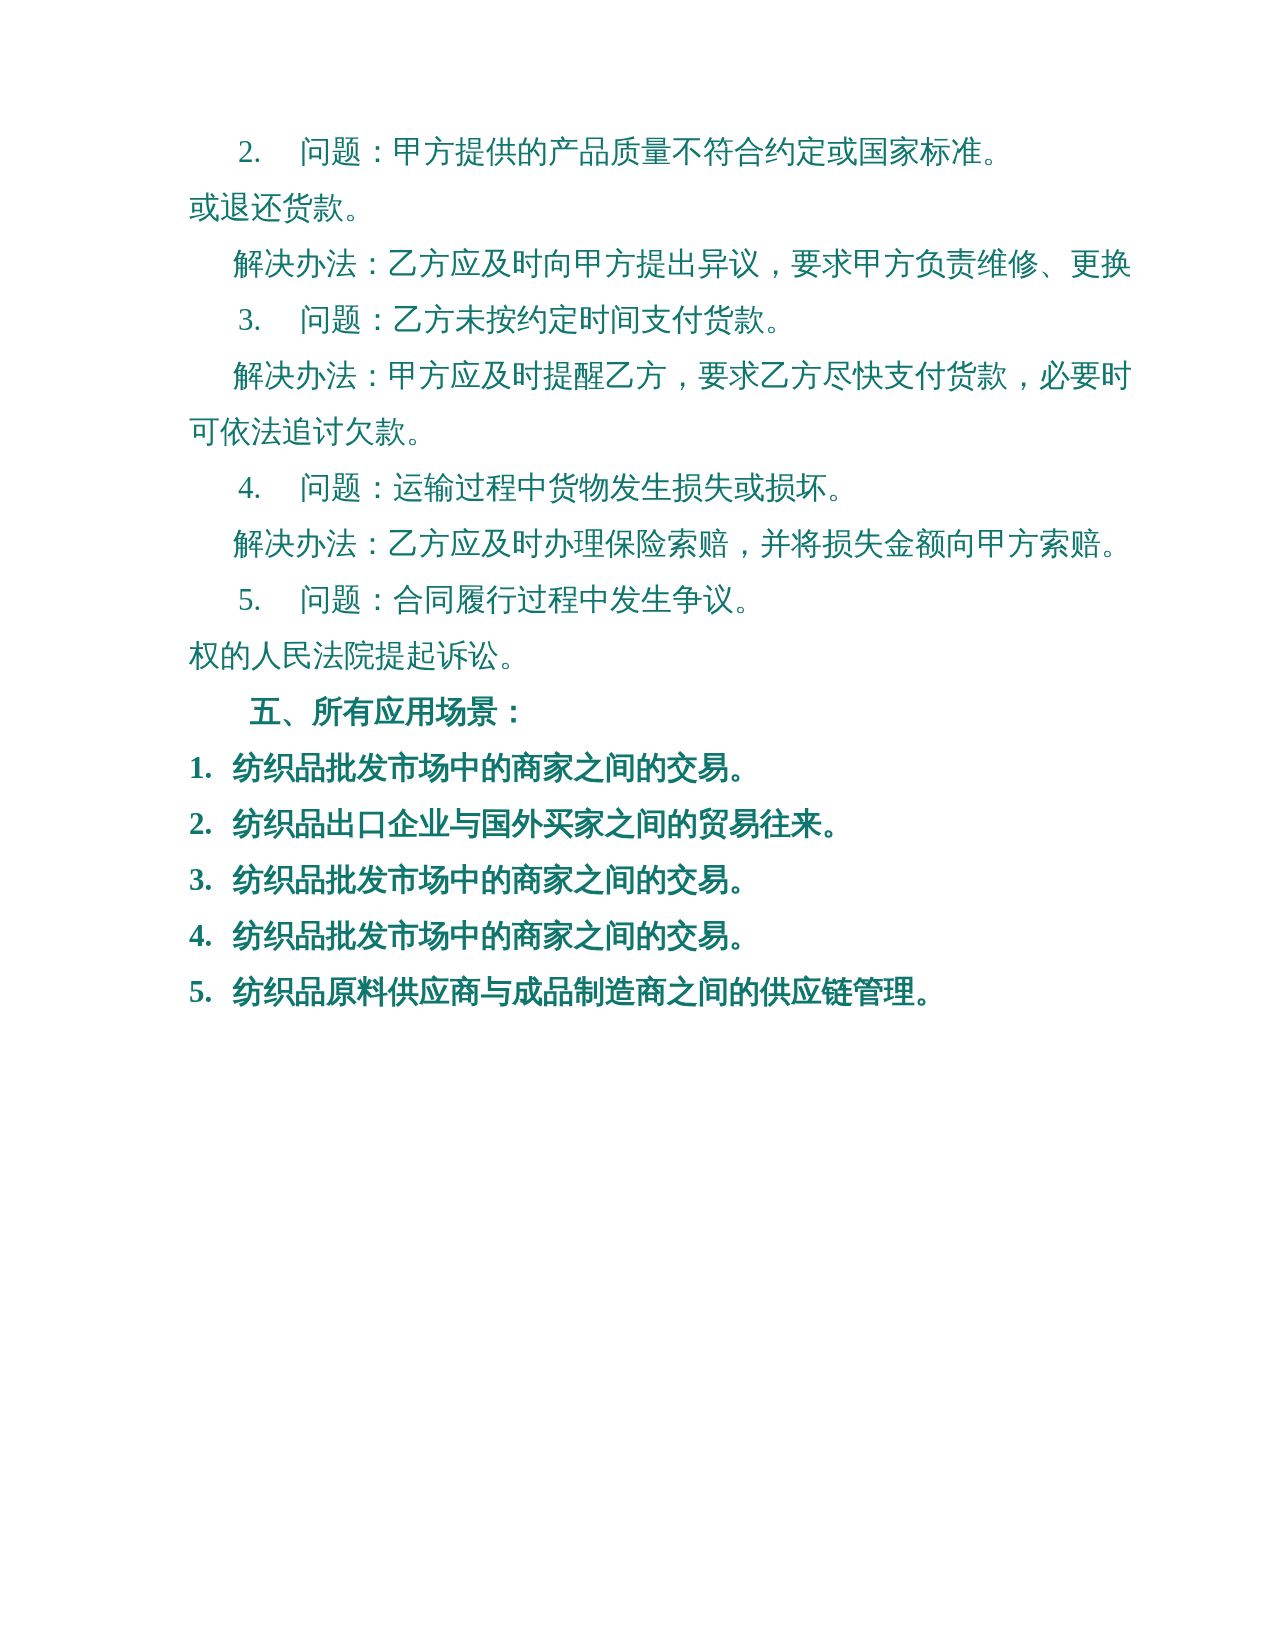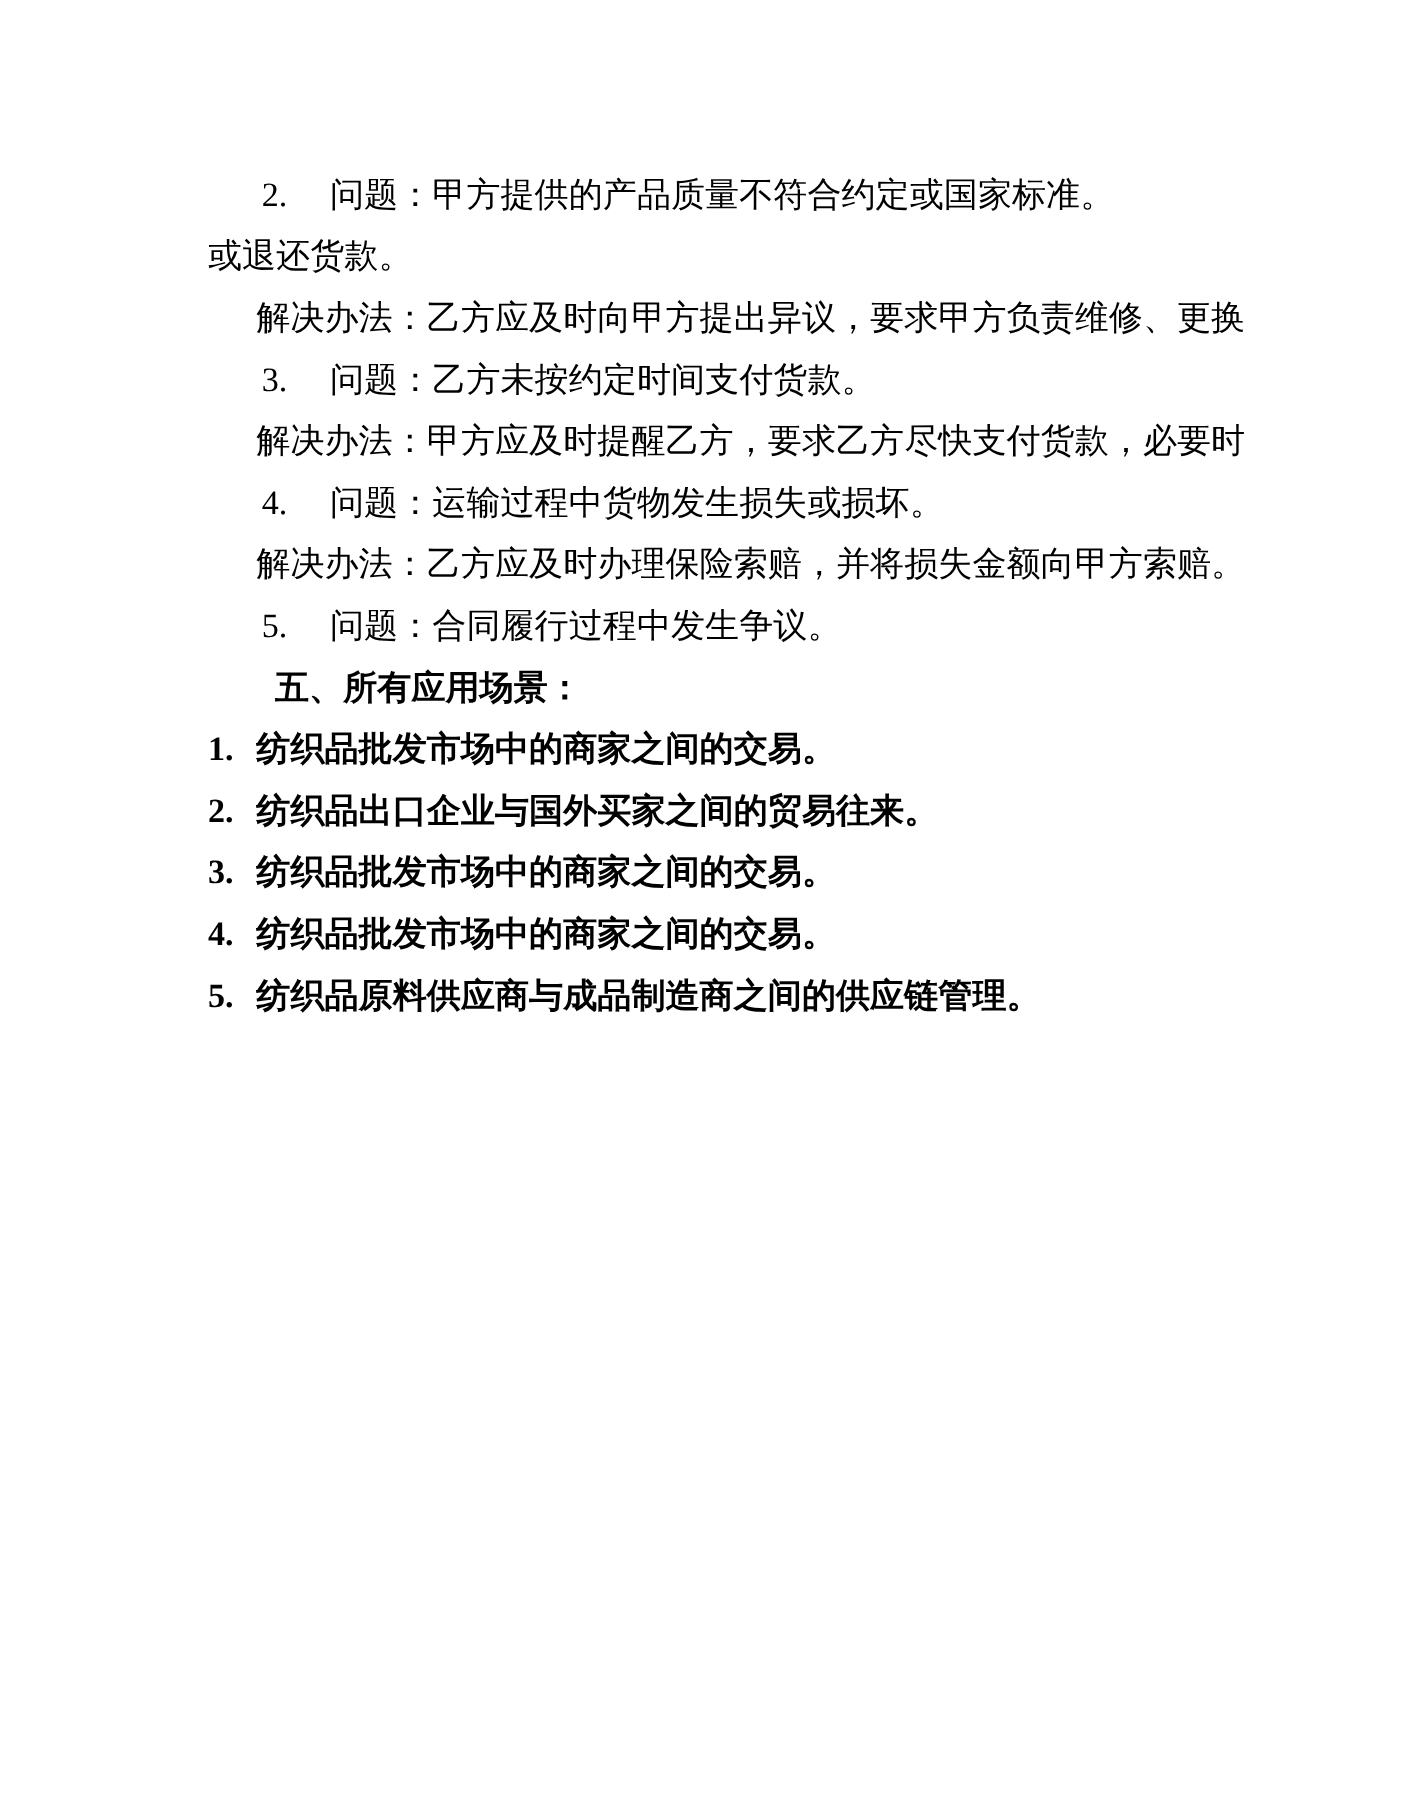--- a/index.html
+++ b/index.html
@@ -8,25 +8,25 @@
     position: relative;
     width: 1275px;
     height: 1650px;
     background: #ffffff;
     margin: 0 auto;
     font-family: "Liberation Serif", "DejaVu Serif", serif;
   }
   .content {
     position: absolute;
     left: 189px;
-    top: 149px;
+    top: 124px;
     width: 901px;
     font-size: 31px;
     line-height: 56px;
-    color: #000000;
+    color: #0f766e;
   }
   .line { height: 56px; white-space: nowrap; }
   
   .q { padding-left: 49px; }
   .q .num { display: inline-block; width: 62px; }
   
   .sol1 { text-indent: 44px; }
   
   .full { text-align: justify; text-align-last: justify; }
   
@@ -42,25 +42,27 @@
 
 <div class="page">
   <div class="content">
 
     <div class="line q"><span class="num">2.</span><span>问题：甲方提供的产品质量不符合约定或国家标准。</span></div>
     <div class="line cont">或退还货款。</div>
     <div class="line sol1 full">解决办法：乙方应及时向甲方提出异议，要求甲方负责维修、更换</div>
 
     <div class="line q"><span class="num">3.</span><span>问题：乙方未按约定时间支付货款。</span></div>
     <div class="line sol1 full">解决办法：甲方应及时提醒乙方，要求乙方尽快支付货款，必要时</div>
+    <div class="line cont">可依法追讨欠款。</div>
 
     <div class="line q"><span class="num">4.</span><span>问题：运输过程中货物发生损失或损坏。</span></div>
     <div class="line sol1">解决办法：乙方应及时办理保险索赔，并将损失金额向甲方索赔。</div>
 
     <div class="line q"><span class="num">5.</span><span>问题：合同履行过程中发生争议。</span></div>
+    <div class="line cont">权的人民法院提起诉讼。</div>
 
     <div class="line heading">五、所有应用场景：</div>
 
     <div class="line item"><span class="num">1.</span><span>纺织品批发市场中的商家之间的交易。</span></div>
     <div class="line item"><span class="num">2.</span><span>纺织品出口企业与国外买家之间的贸易往来。</span></div>
     <div class="line item"><span class="num">3.</span><span>纺织品批发市场中的商家之间的交易。</span></div>
     <div class="line item"><span class="num">4.</span><span>纺织品批发市场中的商家之间的交易。</span></div>
     <div class="line item"><span class="num">5.</span><span>纺织品原料供应商与成品制造商之间的供应链管理。</span></div>
 
   </div>

